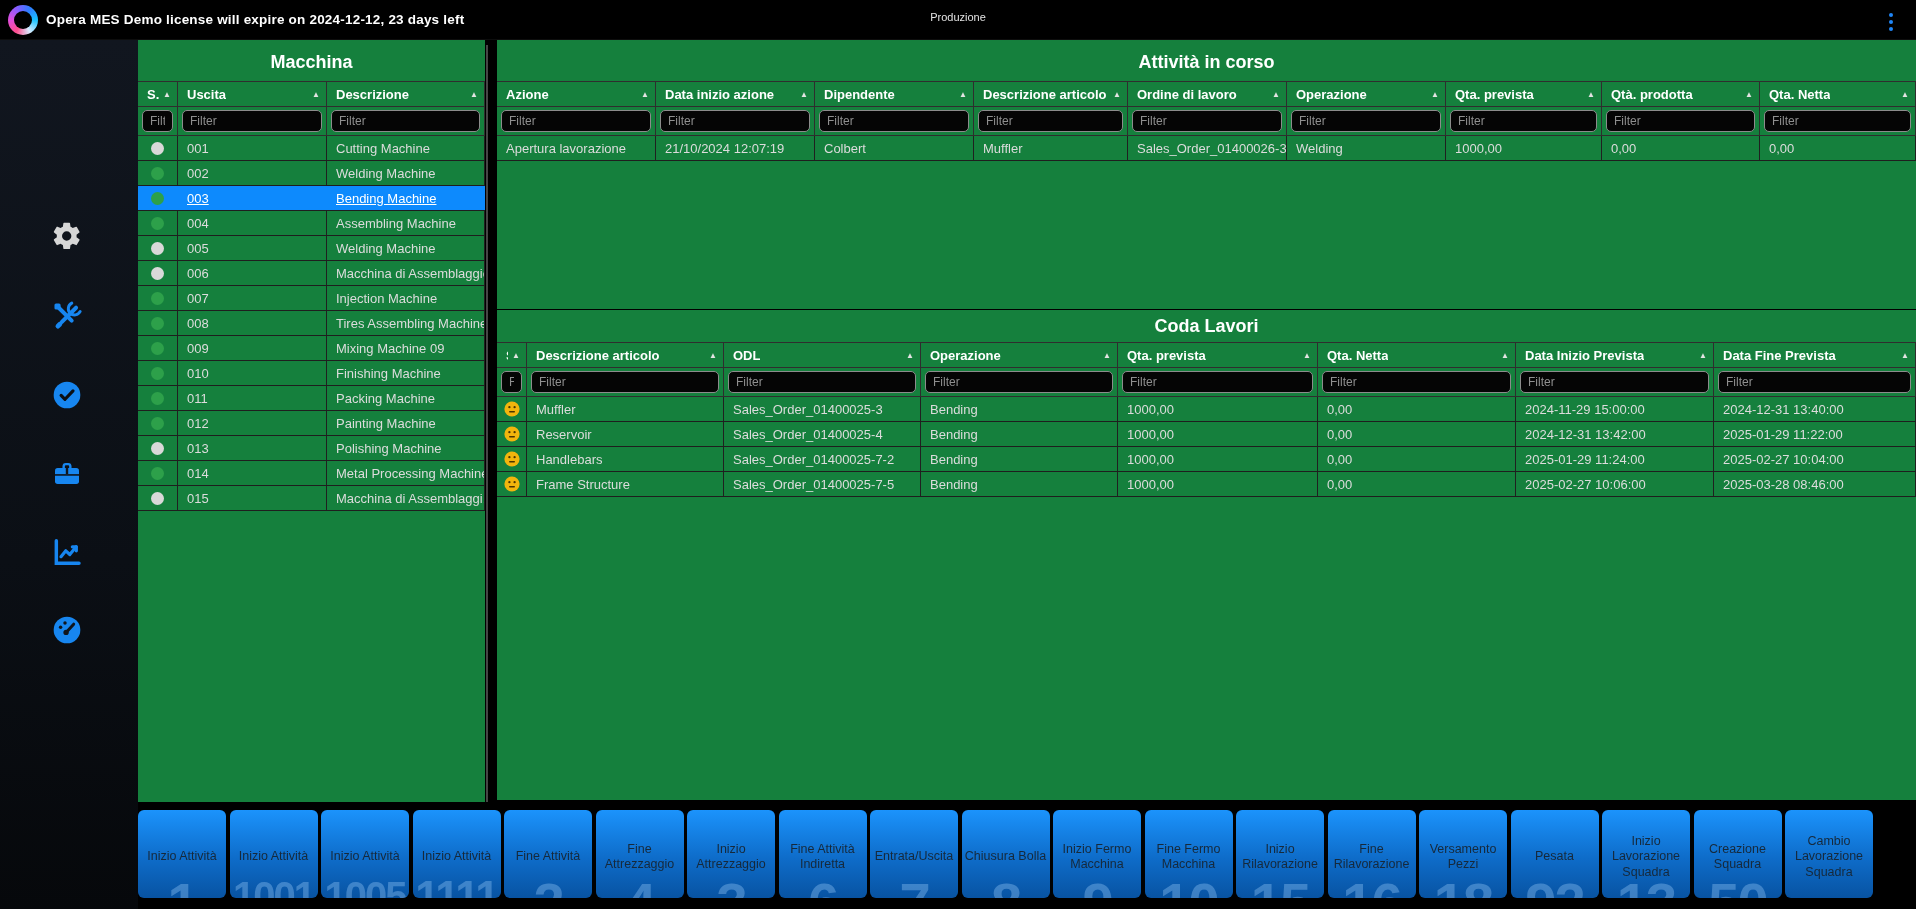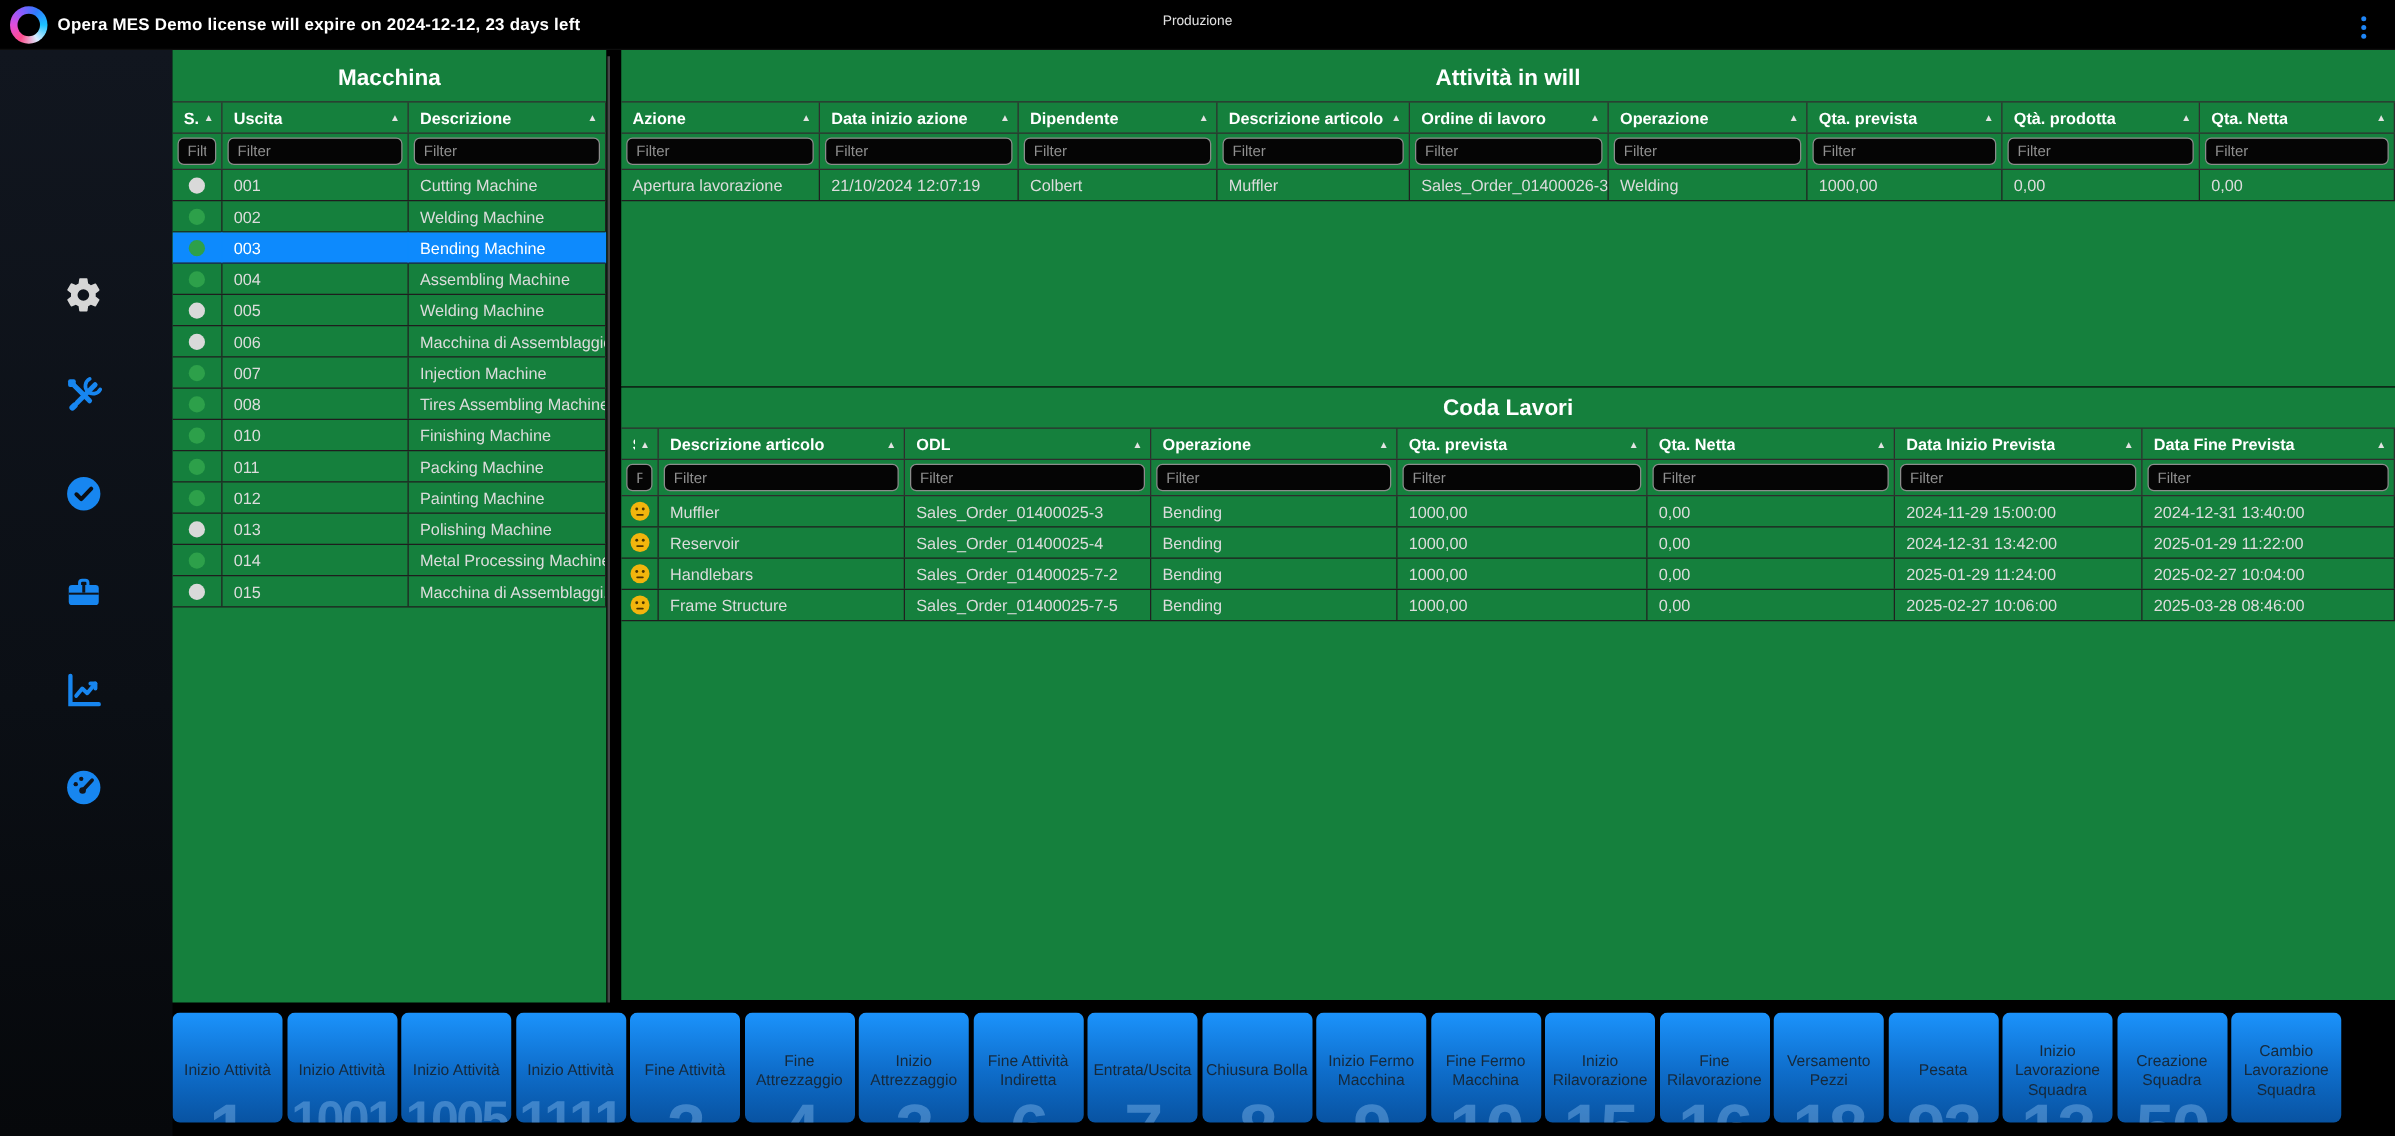--- a/index.html
+++ b/index.html
@@ -42,21 +42,21 @@
   .sort-arrow { font-size:8px; color:#e3e3e3; margin-left:4px; flex:0 0 auto; }
   .tfilter { border-bottom:1px solid #2e2e2e; }
   .tf { padding:3px 4px; border-right:1px solid #2e2e2e; overflow:hidden; }
   .filter-input { width:100%; height:22px; background:#050505; border:1px solid #8c8c8c; border-radius:5px;
                   color:#ddd; font-size:12px; padding:0 7px; font-family:inherit; }
   .filter-input::placeholder { color:#8f8f8f; }
   .tr { height:25px; border-bottom:1px solid #1e1e1e; cursor:pointer; }
   .td { display:flex; align-items:center; padding:0 9px; border-right:1px solid #202020;
         color:#dcdcdc; font-size:13px; white-space:nowrap; overflow:hidden; }
   .tr.selected { background:#0d8afd; }
-  .tr.selected .td { color:#fff; border-right-color:#0d8afd; }
+  .tr.selected .td { color:#fff; border-right-color:#0d8afd;text-decoration:underline; }
   .icon-cell { justify-content:center; padding:0; }
   .dot { width:13px; height:13px; border-radius:50%; display:inline-block; }
   .smiley { width:16px; height:16px; display:inline-block; }
   .smiley svg { width:100%; height:100%; display:block; }
 
   
   #bottom-bar { position:absolute; left:138px; top:810px; width:1778px; height:90px;
                 display:flex; gap:3.5px; overflow:hidden; }
   .btn { position:relative; flex:0 0 88px; width:88px; height:88px; border:none; border-radius:6px; overflow:hidden;
          background:linear-gradient(180deg,#1b93fc 0%,#0e6cc9 55%,#0853a2 100%);
@@ -204,20 +204,27 @@
         <div class="td icon-cell">
           <span class="dot" style="background: rgb(45, 160, 74);"></span>
         </div>
         <div class="td">008</div>
         <div class="td">Tires Assembling Machine</div>
       </div>
       <div class="trow tr">
         <div class="td icon-cell">
           <span class="dot" style="background: rgb(45, 160, 74);"></span>
         </div>
+        <div class="td">009</div>
+        <div class="td">Mixing Machine 09</div>
+      </div>
+      <div class="trow tr">
+        <div class="td icon-cell">
+          <span class="dot" style="background: rgb(45, 160, 74);"></span>
+        </div>
         <div class="td">010</div>
         <div class="td">Finishing Machine</div>
       </div>
       <div class="trow tr">
         <div class="td icon-cell">
           <span class="dot" style="background: rgb(45, 160, 74);"></span>
         </div>
         <div class="td">011</div>
         <div class="td">Packing Machine</div>
       </div>
@@ -249,21 +256,21 @@
         <div class="td">015</div>
         <div class="td">Macchina di Assemblaggi...</div>
       </div>
     </div>
 </div>
 
 <div id="vdivider"></div>
 <div id="hdivider"></div>
 
 <div id="activity-panel" class="panel">
-  <div class="panel-title">Attività in will</div>
+  <div class="panel-title">Attività in corso</div>
   <div class="dtable" style="--cols: 159px 159px 159px 154px 159px 159px 156px 158px 1fr;">
       <div class="trow thead">
         <div class="th">
           <span class="th-label">Azione</span>
           <span class="sort-arrow">▲</span>
         </div>
         <div class="th">
           <span class="th-label">Data inizio azione</span>
           <span class="sort-arrow">▲</span>
         </div>

